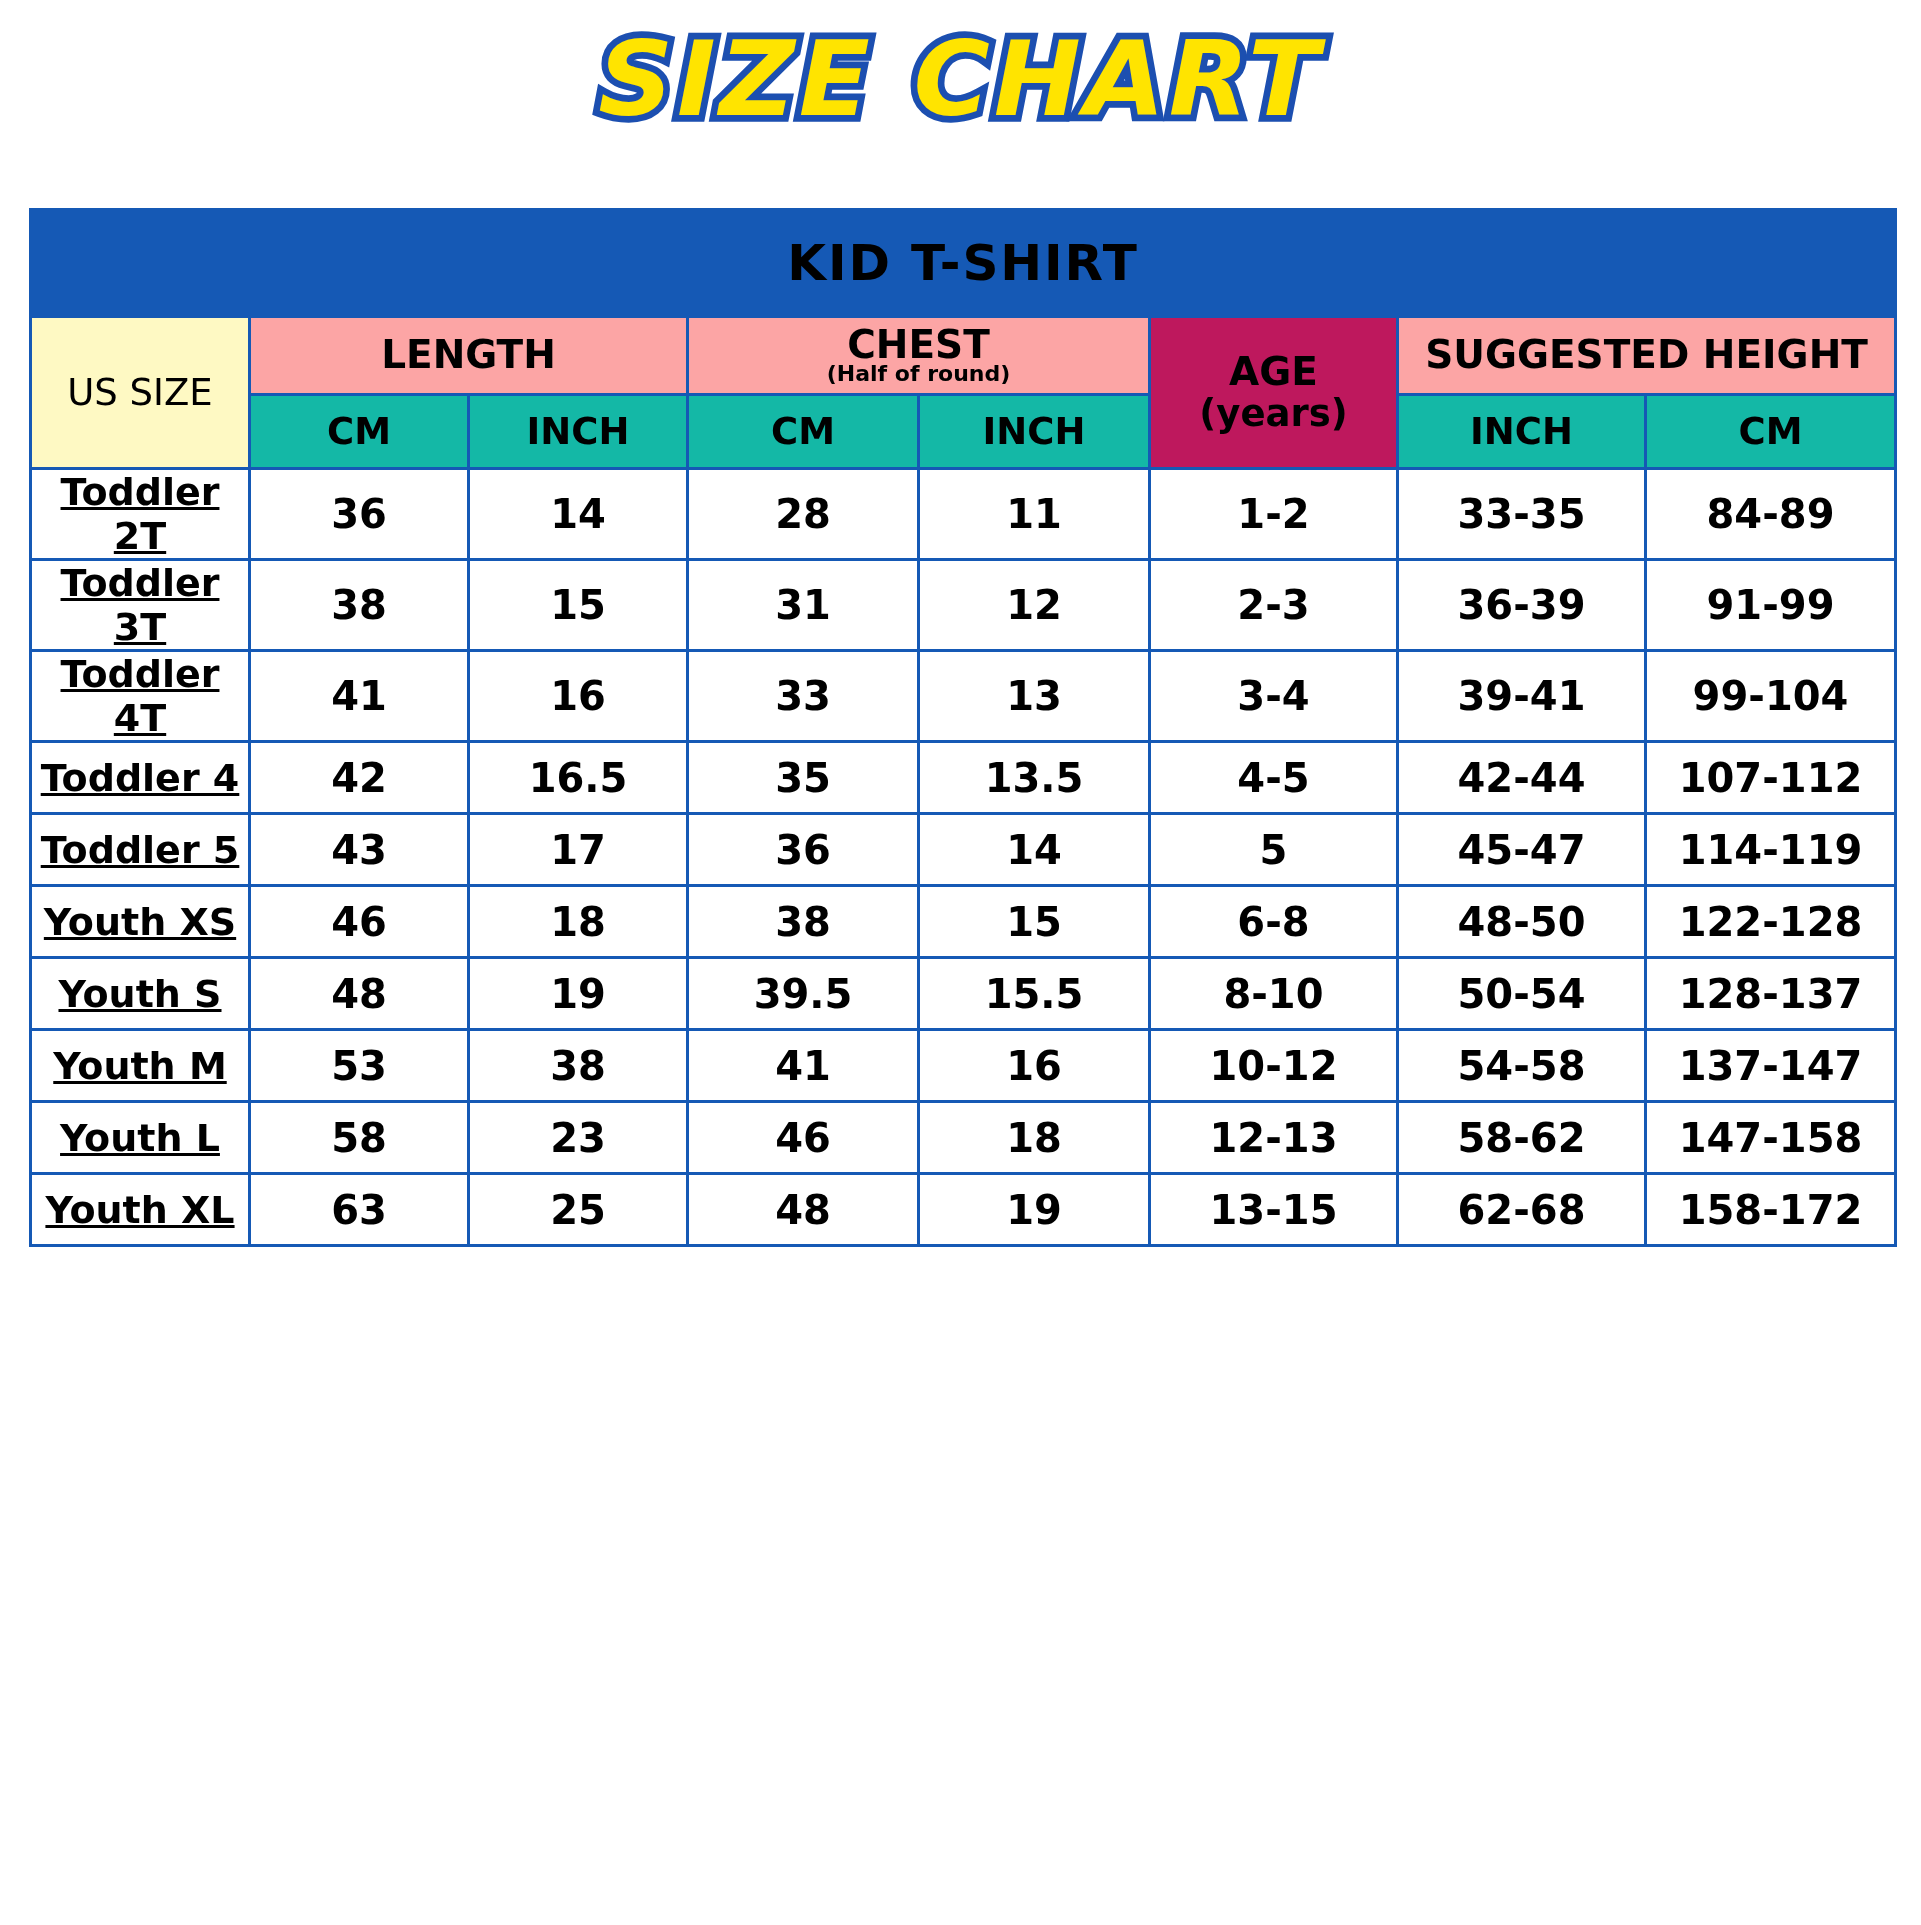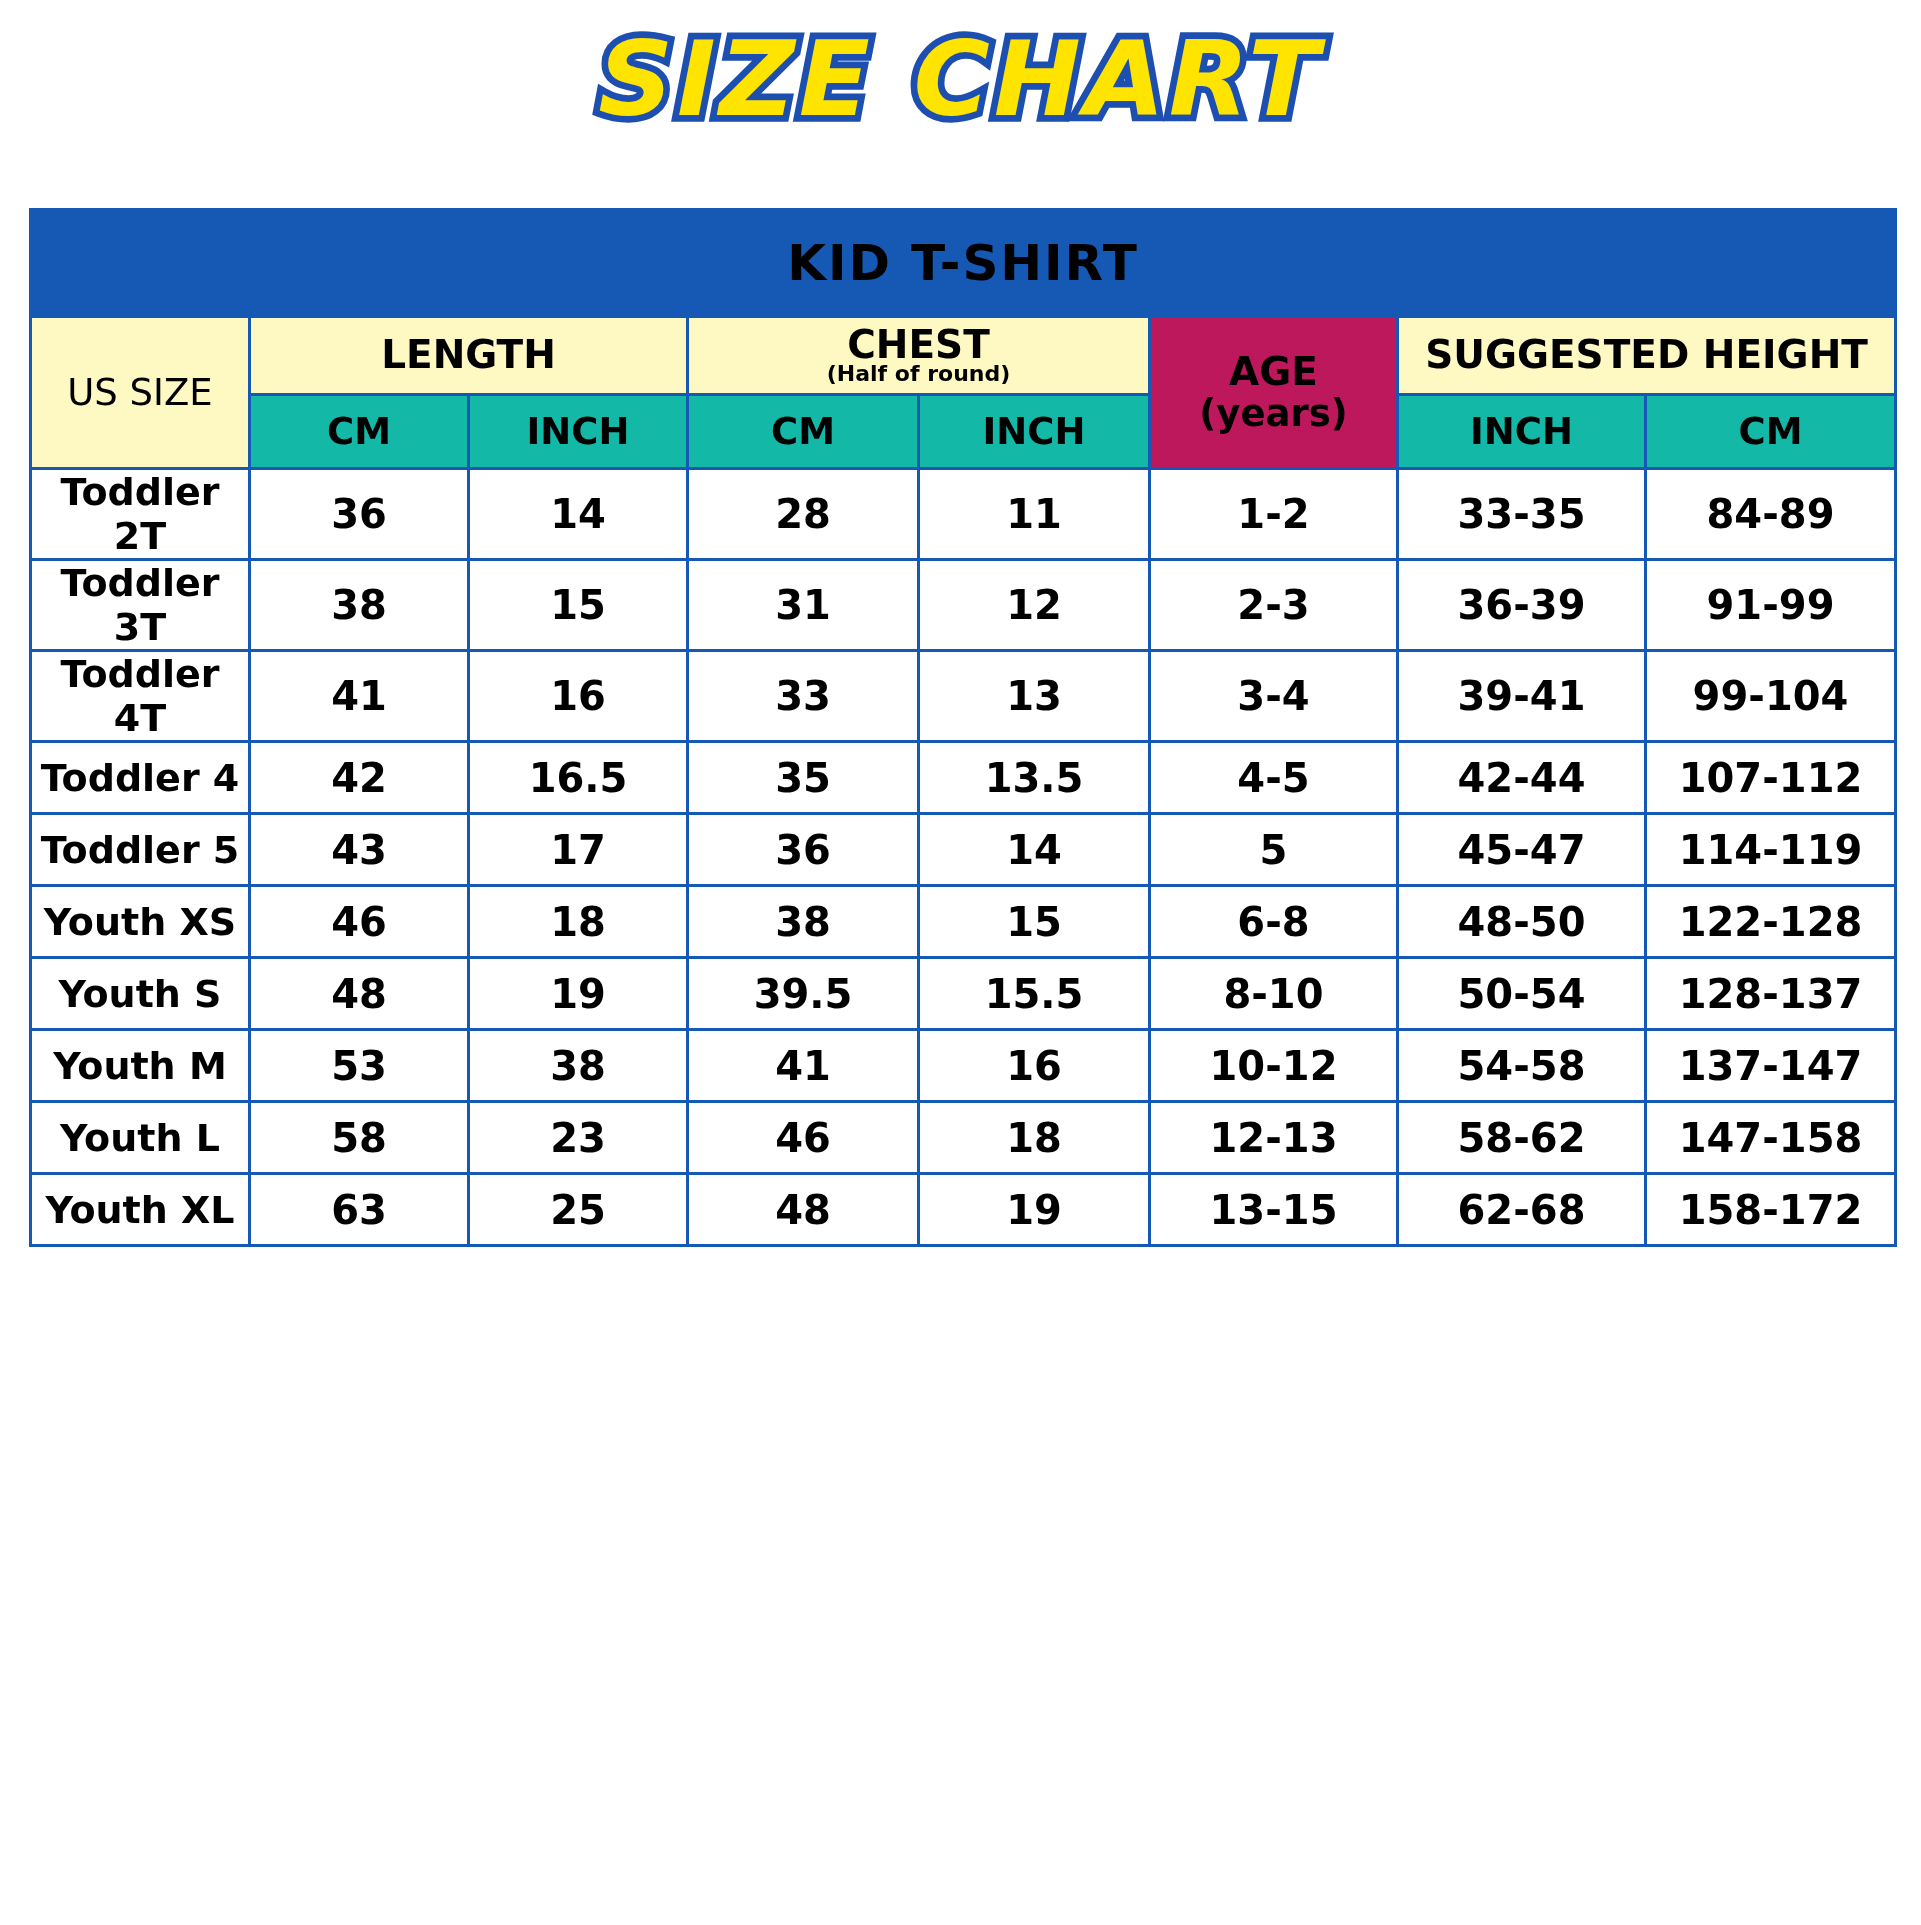--- a/index.html
+++ b/index.html
@@ -76,21 +76,21 @@
     height: 104px;
     border: 3.8px solid #1559b5 !important;
   }
 
   
   .hdr-group {
     font-size: 39px;
     font-weight: 900;
     height: 75px;
     line-height: 1.05;
-    background: #fef9c3;
+    background: #fca5a5;
   }
   .hdr-group .sub {
     display: block;
     font-size: 22px;
     font-weight: 700;
     line-height: 1.1;
     margin-top: -3.8px;
   }
   .hdr-sub {
     font-size: 37px;
@@ -118,20 +118,21 @@
   
   tbody td {
     height: 69px;
     font-size: 40px;
     font-weight: 800;
   }
   tbody td.size-label {
     font-size: 38px;
     font-weight: 800;
     text-align: center;
+    text-decoration: underline;
   }
 
   
   col.c-size   { width: 219px; }
   col.c-lencm  { width: 219px; }
   col.c-lenin  { width: 219px; }
   col.c-chcm   { width: 231px; }
   col.c-chin   { width: 231px; }
   col.c-age    { width: 248px; }
   col.c-htin   { width: 248px; }

